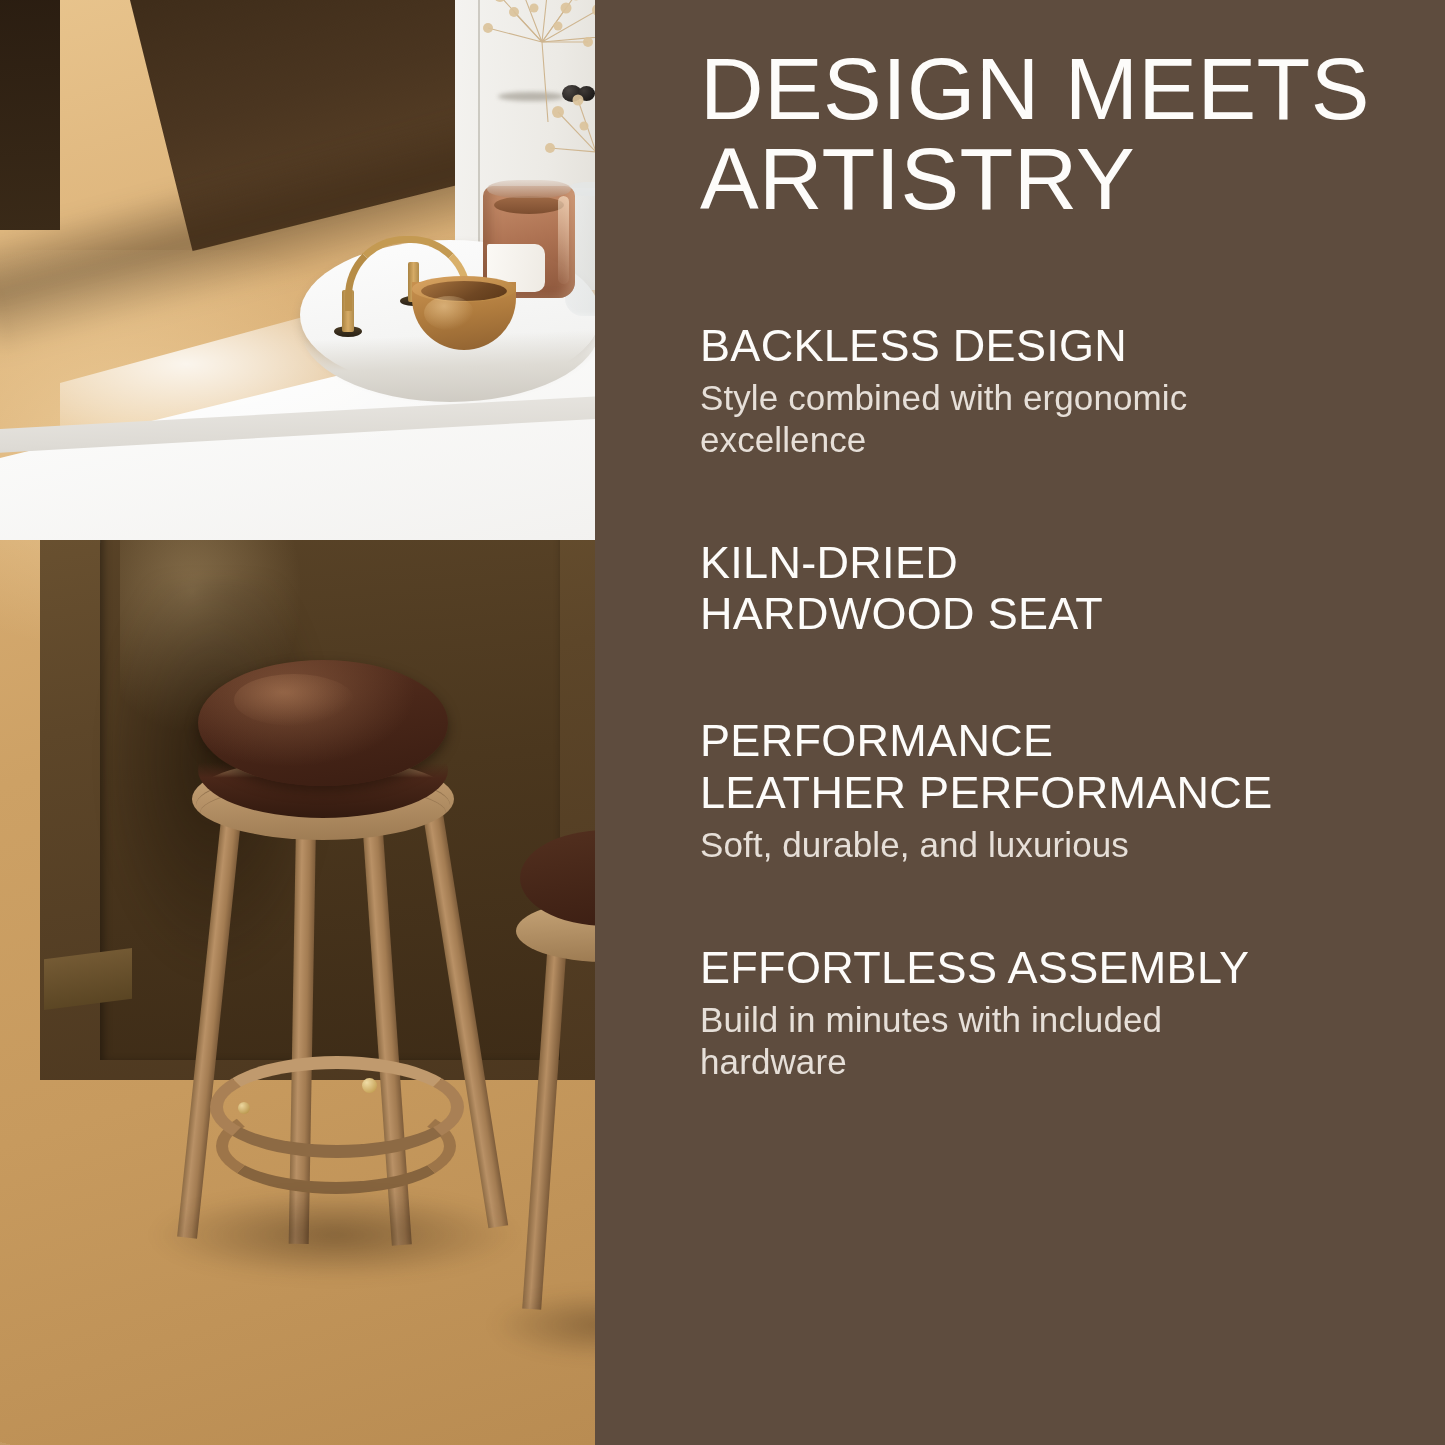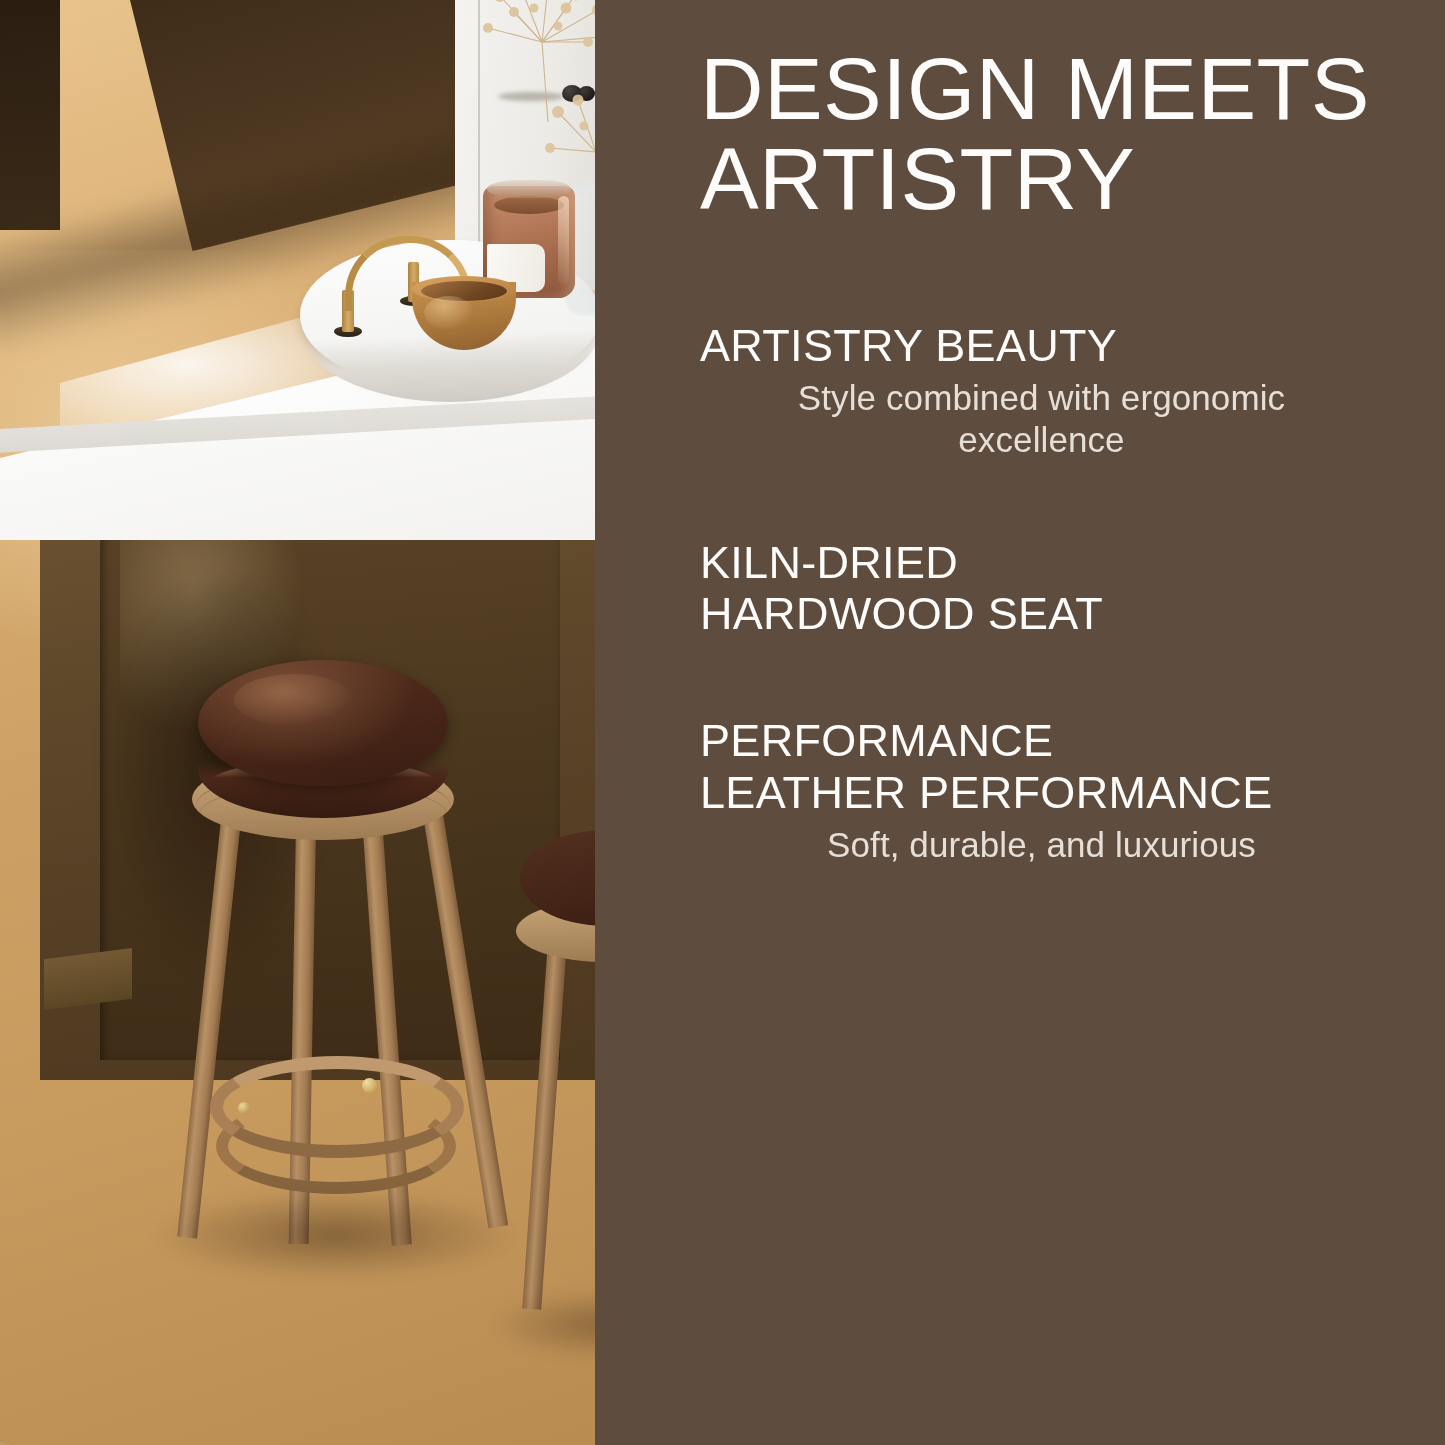--- a/index.html
+++ b/index.html
@@ -323,21 +323,21 @@
   .feature{margin-bottom:76px;}
   .feature:last-child{margin-bottom:0;}
   .feature-title{
     margin:0 0 6px 0;
     font-size:45px;line-height:1.14;font-weight:300;letter-spacing:.3px;
     color:#fdfcfa;white-space:pre-line;
   }
   .feature-desc{
     margin:0;
     font-size:35px;line-height:1.2;font-weight:300;letter-spacing:.1px;
-    color:#e6dfd8;white-space:pre-line;text-align:center;
+    color:#e6dfd8;white-space:pre-line;
   }
 </style>
 </head>
 <body>
 
 <div id="infographic">
 
   <div class="photo-panel">
 
     <div class="floor"></div>
@@ -451,34 +451,39 @@
   </div>
 
   <div class="text-panel">
 
     <h1 class="headline">DESIGN MEETS
 ARTISTRY</h1>
 
     <div class="features">
 
       <div class="feature">
-        <h2 class="feature-title">ARTISTRY BEAUTY</h2>
+        <h2 class="feature-title">BACKLESS DESIGN</h2>
         <p class="feature-desc">Style combined with ergonomic
 excellence</p>
       </div>
 
 
       <div class="feature">
         <h2 class="feature-title">KILN-DRIED
 HARDWOOD SEAT</h2>
       </div>
 
       <div class="feature">
         <h2 class="feature-title">PERFORMANCE
 LEATHER PERFORMANCE</h2>
         <p class="feature-desc">Soft, durable, and luxurious</p>
       </div>
 
+      <div class="feature">
+        <h2 class="feature-title">EFFORTLESS ASSEMBLY</h2>
+        <p class="feature-desc">Build in minutes with included
+hardware</p>
+      </div>
 
     </div>
   </div>
 
 </div>
 
 </body></html>

